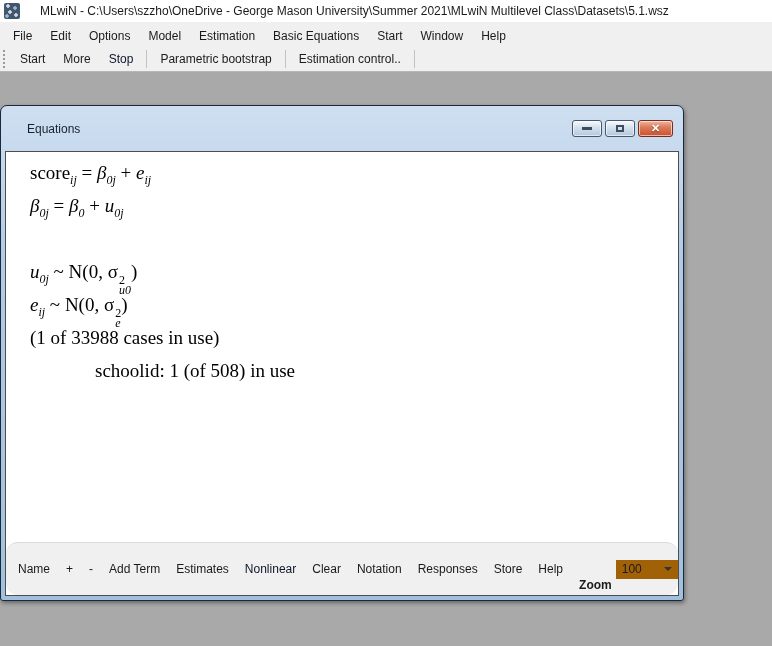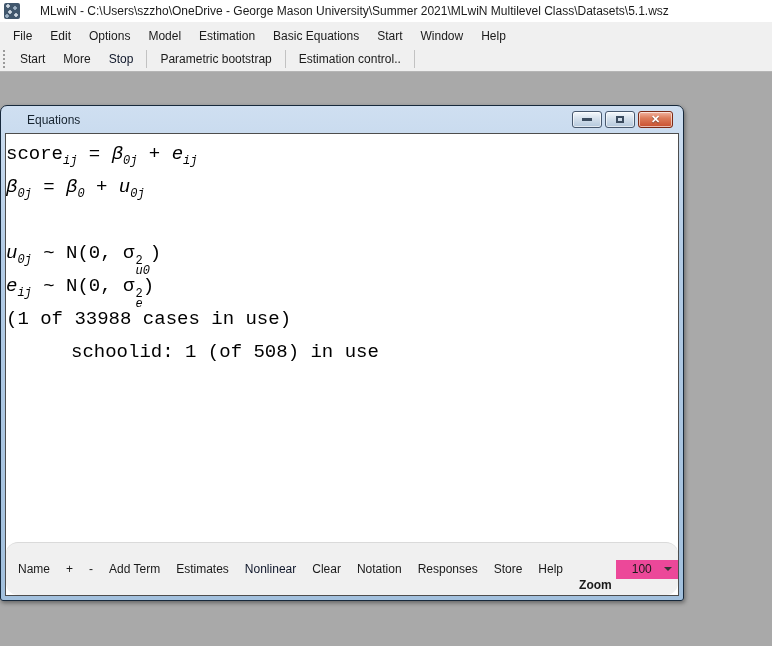--- a/index.html
+++ b/index.html
@@ -63,21 +63,21 @@
     position:absolute; left:30px; top:105px;
     width:684px; height:496px;
     border:1px solid #17293c;
     border-radius:7px 7px 3px 3px;
     background:linear-gradient(#cfdff1, #b3cce6 30%, #a2c0dd);
     box-shadow:1px 2px 4px rgba(0,0,0,0.4);
     padding:0 4px 4px 4px;
     display:flex; flex-direction:column;
   }
   .win-titlebar {
-    height:27px; display:flex; align-items:center;
+    height:45px; display:flex; align-items:center;
     padding-left:22px; flex:0 0 auto;
   }
   .win-title { color:#16232f; }
   .win-controls { margin-left:auto; margin-right:6px; display:flex; gap:3px; align-items:center; }
   .wbtn {
     width:30px; height:17px; border:1px solid #47586e; border-radius:3px;
     background:linear-gradient(#f6fafd, #d4e0ec 45%, #b4c8dc);
     display:flex; align-items:center; justify-content:center;
     box-shadow:inset 0 0 0 1px rgba(255,255,255,0.6);
   }
@@ -90,23 +90,23 @@
   }
   .glyph-min { width:10px; height:3px; background:#3c4d60; }
   .glyph-max { width:8px; height:7px; border:2px solid #3c4d60; background:transparent; }
 
   .win-client {
     flex:1 1 auto; display:flex; flex-direction:column;
     border:1px solid #4d4d4d; background:#ffffff; overflow:hidden;
   }
   .eq-area {
     flex:1 1 auto; overflow:hidden;
-    font-family:Liberation Mono, monospace;
+    font-family:Liberation Serif, serif;
     font-size:19px; color:#000000;
-    padding:4px 0 0 0;
+    padding:4px 0 0 24px;
   }
   .eq-line { height:33px; line-height:33px; white-space:nowrap; }
   .eq-line sub {
     font-size:12px; font-style:italic;
     vertical-align:baseline; position:relative; top:0.45em;
   }
   .it { font-style:italic; }
   .supsub {
     display:inline-flex; flex-direction:column; align-items:flex-start;
     font-size:12px; line-height:10px; vertical-align:-0.5em;
@@ -117,23 +117,23 @@
   .units-detail { padding-left:65px; }
 
   .eq-toolbar {
     flex:0 0 26px; background:#f0f0f0; border-top:1px solid #dadada;
     display:flex; align-items:center;
     font-size:12px; padding-left:4px;border-radius:12px;
   }
   .eqtb-btn { padding:3px 8px; white-space:nowrap; }
   .eqtb-zoom-label { font-weight:bold; padding:3px 4px 3px 8px;margin-top:32px; }
   .zoom-combo {
-    width:80px; height:19px; background:#ec4899;
+    width:80px; height:19px; background:#a16207;
     display:flex; align-items:center;
-    padding-left:16px; position:relative;
+    padding-left:6px; position:relative;
   }
   .zoom-arrow {
     position:absolute; right:6px; top:7px;
     width:0; height:0;
     border-left:4px solid transparent; border-right:4px solid transparent;
     border-top:4px solid #333333;
   }
 </style>
 </head>
 <body>

